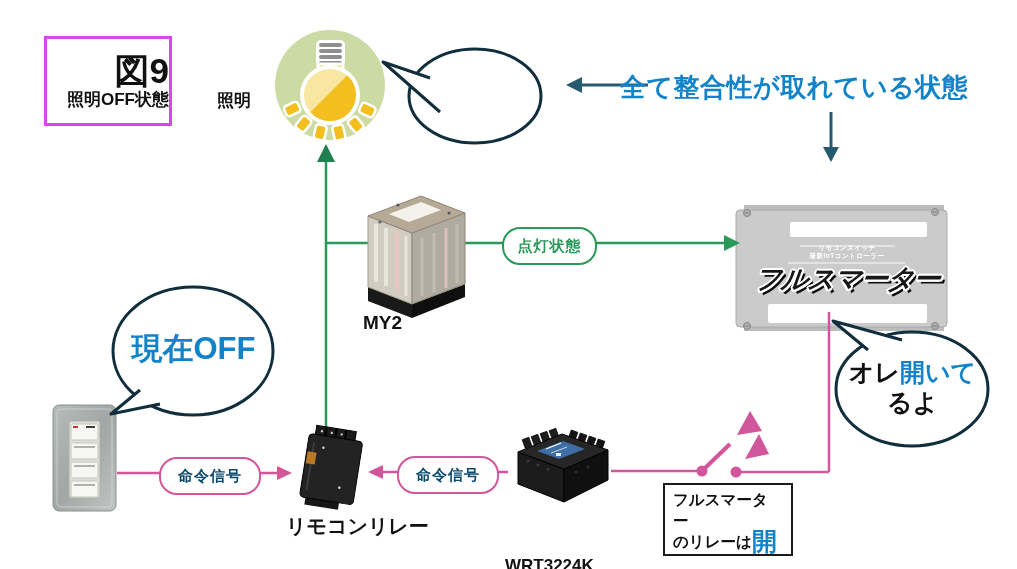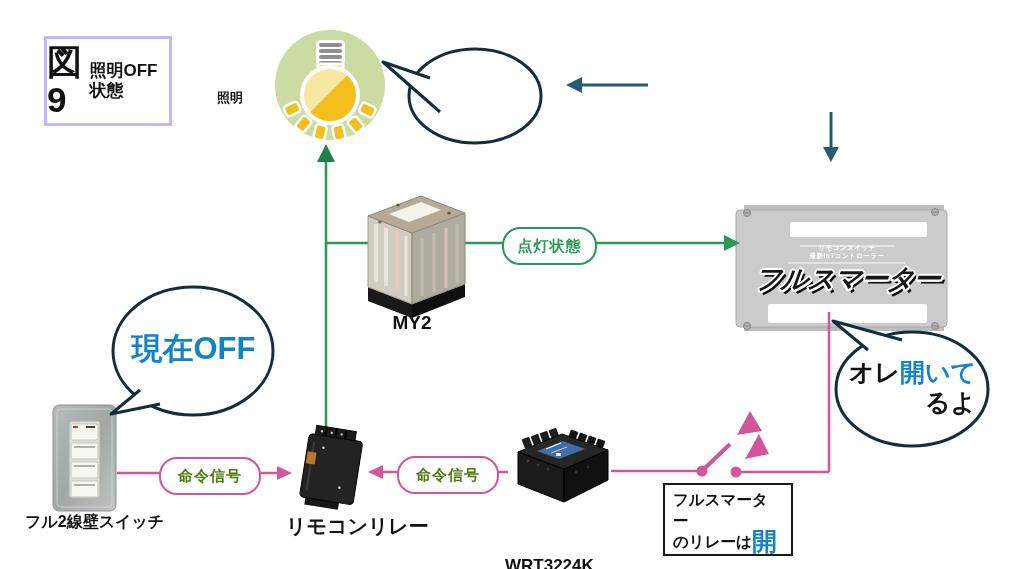--- a/index.html
+++ b/index.html
@@ -1,28 +1,28 @@
 <!DOCTYPE html>
 <html><head>
 <meta charset="utf-8">
 <style>
   html,body{margin:0;padding:0;background:#fff;}
   #canvas{position:relative;width:1017px;height:569px;background:#fff;overflow:hidden;
           font-family:"Liberation Sans","DejaVu Sans",sans-serif;}
   #gfx{position:absolute;left:0;top:0;z-index:1;}
   .abs{position:absolute;z-index:5;}
-  .fig-box{border:3px solid #c4b5fd;background:#fff;display:flex;flex-direction:row;
-           align-items:center;justify-content:center;}
+  .fig-box{border:3px solid #d946ef;background:#fff;display:flex;flex-direction:column;
+           align-items:flex-end;justify-content:center;}
   .fig-no{font-size:35px;font-weight:900;color:#111;line-height:38px;}
   .fig-cap{font-size:17px;font-weight:700;color:#111;line-height:20px;}
-  .comp-label{font-size:13px;font-weight:800;color:#111;}
+  .comp-label{font-size:17px;font-weight:800;color:#111;}
   .pill{display:flex;align-items:center;justify-content:center;background:#fff;
         border-radius:18px;font-size:15px;font-weight:700;letter-spacing:1px;}
   .pill-green{border:2.5px solid #2a9859;color:#2a9859;}
-  .pill-pink{border:2.5px solid #d2569c;color:#4d7c0f;}
+  .pill-pink{border:2.5px solid #d2569c;color:#0c4a6e;}
   .blue-big{color:#1283c9;font-weight:900;}
   .heading{font-size:26px;letter-spacing:0.5px;white-space:nowrap;}
   .bubble-text{display:flex;align-items:center;justify-content:center;text-align:center;}
   .note-box{border:2px solid #1a1a1a;background:#fff;padding:4px 8px 2px 8px;
             font-size:15.5px;font-weight:700;color:#111;line-height:21px;}
   .note-big{font-size:25px;font-weight:800;color:#1283c9;line-height:21px;}
   .dev-tag{color:#fff;font-size:6.5px;font-weight:700;text-align:center;line-height:8px;
            letter-spacing:0.5px;white-space:nowrap;}
   .dev-logo{font-size:27px;font-weight:900;font-style:italic;text-align:center;color:#161616;
             letter-spacing:-1px;white-space:nowrap;transform:skewX(-6deg);
@@ -243,42 +243,42 @@
 </svg>
 
 <div class="abs fig-box" style="left:44px;top:36px;width:122px;height:84px;">
   <div class="fig-no">図9</div>
   <div class="fig-cap">照明OFF状態</div>
 </div>
 
 <div class="abs comp-label" style="left:217px;top:89px;">照明</div>
 
 
-
-<div class="abs comp-label" style="left:363px;top:312px;width:98px;text-align:center;font-size:19px;">MY2</div>
+<div class="abs blue-big heading" style="left:620px;top:70px;">全て整合性が取れている状態</div>
+
+<div class="abs comp-label" style="left:363px;top:312px;width:98px;text-align:left;font-size:19px;">MY2</div>
 
 <div class="abs bubble-text blue-big" style="left:116px;top:330px;width:155px;height:38px;font-size:31px;">現在OFF</div>
 
 <div class="abs pill pill-green" style="left:502px;top:227px;width:91px;height:34px;">点灯状態</div>
 
-<div class="abs comp-label" style="left:25px;top:512px;font-size:16px;">フル2線壁スイッチ</div>
 
 <div class="abs pill pill-pink" style="left:159px;top:457px;width:98px;height:34px;">命令信号</div>
 
 <div class="abs comp-label" style="left:286px;top:513px;font-size:20px;">リモコンリレー</div>
 
 <div class="abs pill pill-pink" style="left:397px;top:456px;width:98px;height:34px;">命令信号</div>
 
 <div class="abs comp-label" style="left:505px;top:517px;font-size:17px;margin-top:39px;">WRT3224K</div>
 
 <div class="abs dev-tag" style="left:780px;top:244px;width:134px;">リモコンスイッチ</div>
 <div class="abs dev-tag" style="left:780px;top:252px;width:134px;">最新IoTコントローラー</div>
 <div class="abs dev-logo" style="left:740px;top:261px;width:214px;">フルスマーター</div>
 
-<div class="abs bubble-text" style="left:840px;top:356px;width:145px;height:62px;font-size:25px;font-weight:800;line-height:30px;color:#111;text-align:right;">
+<div class="abs bubble-text" style="left:840px;top:356px;width:145px;height:62px;font-size:25px;font-weight:800;line-height:30px;color:#111;">
   <div>
     <span>オレ</span><span style="color:#1283c9;">開いて</span><br>
     <span>るよ</span>
   </div>
 </div>
 
 <div class="abs note-box" style="left:663px;top:483px;width:110px;">
   <div class="dbl-line">フルスマーター</div>
   <div class="dbl-line" style="display:flex;">
     <span>のリレーは</span>

